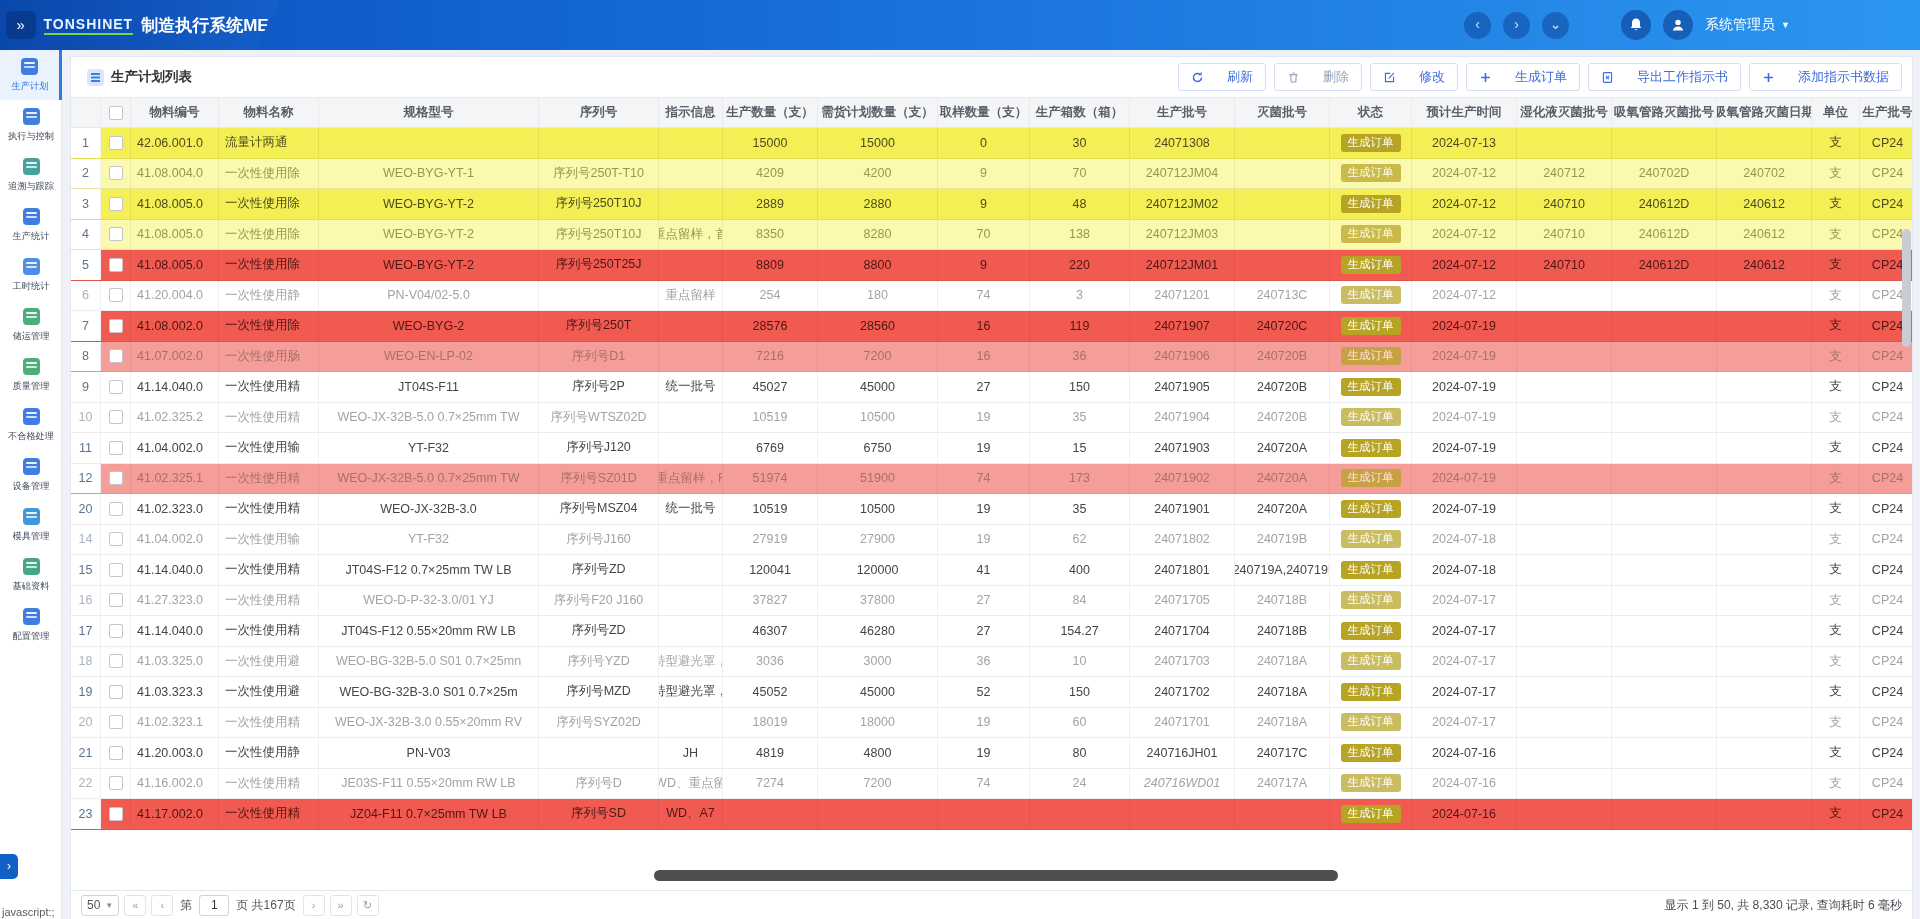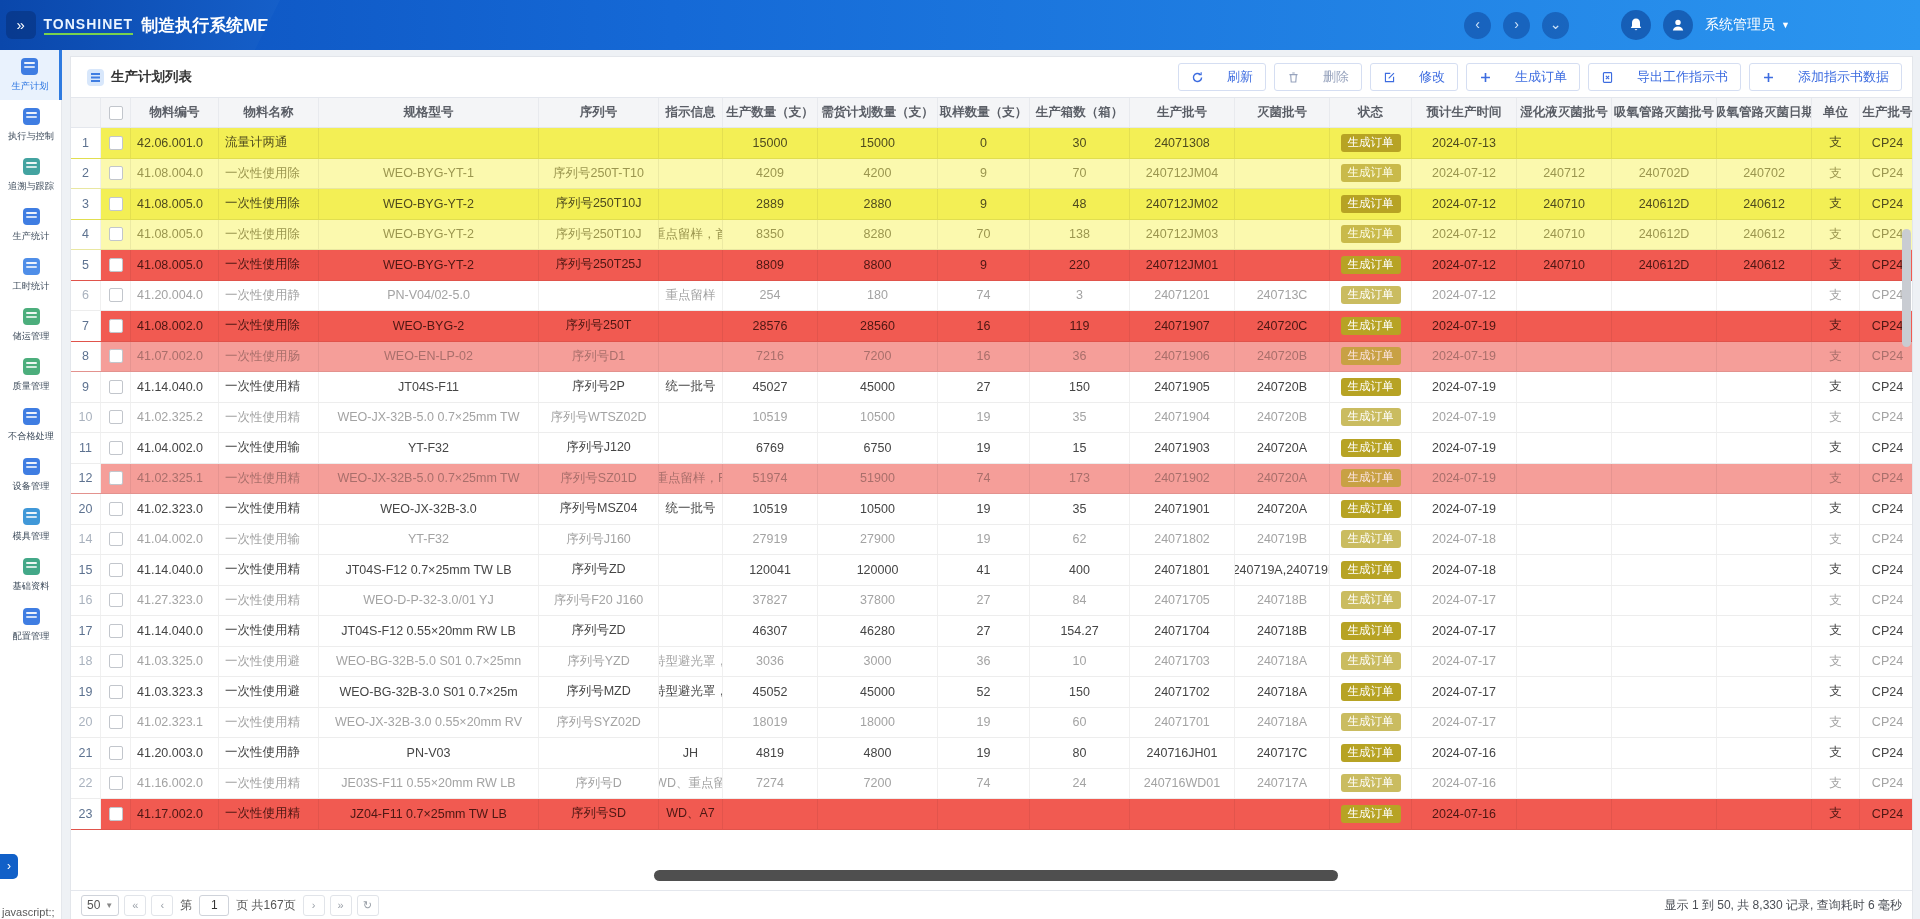--- a/index.html
+++ b/index.html
@@ -856,21 +856,21 @@
             </div>
             <div class="td al" style="width: 88px;">41.16.002.0</div>
             <div class="td al" style="width: 100px;">一次性使用精</div>
             <div class="td" style="width: 220px;">JE03S-F11 0.55×20mm RW LB</div>
             <div class="td" style="width: 120px;">序列号D</div>
             <div class="td" style="width: 64px;">WD、重点留</div>
             <div class="td" style="width: 95px;">7274</div>
             <div class="td" style="width: 120px;">7200</div>
             <div class="td" style="width: 92px;">74</div>
             <div class="td" style="width: 100px;">24</div>
-            <div class="td" style="width: 105px;">240716WD01</div>
+            <div class="td" style="width: 105px; font-style: italic;">240716WD01</div>
             <div class="td" style="width: 95px;">240717A</div>
             <div class="td" style="width: 82px;">
               <span class="badge">生成订单</span>
             </div>
             <div class="td" style="width: 105px;">2024-07-16</div>
             <div class="td" style="width: 95px;"></div>
             <div class="td" style="width: 105px;"></div>
             <div class="td" style="width: 95px;"></div>
             <div class="td" style="width: 48px;">支</div>
             <div class="td" style="width: 56px;">CP24</div>

